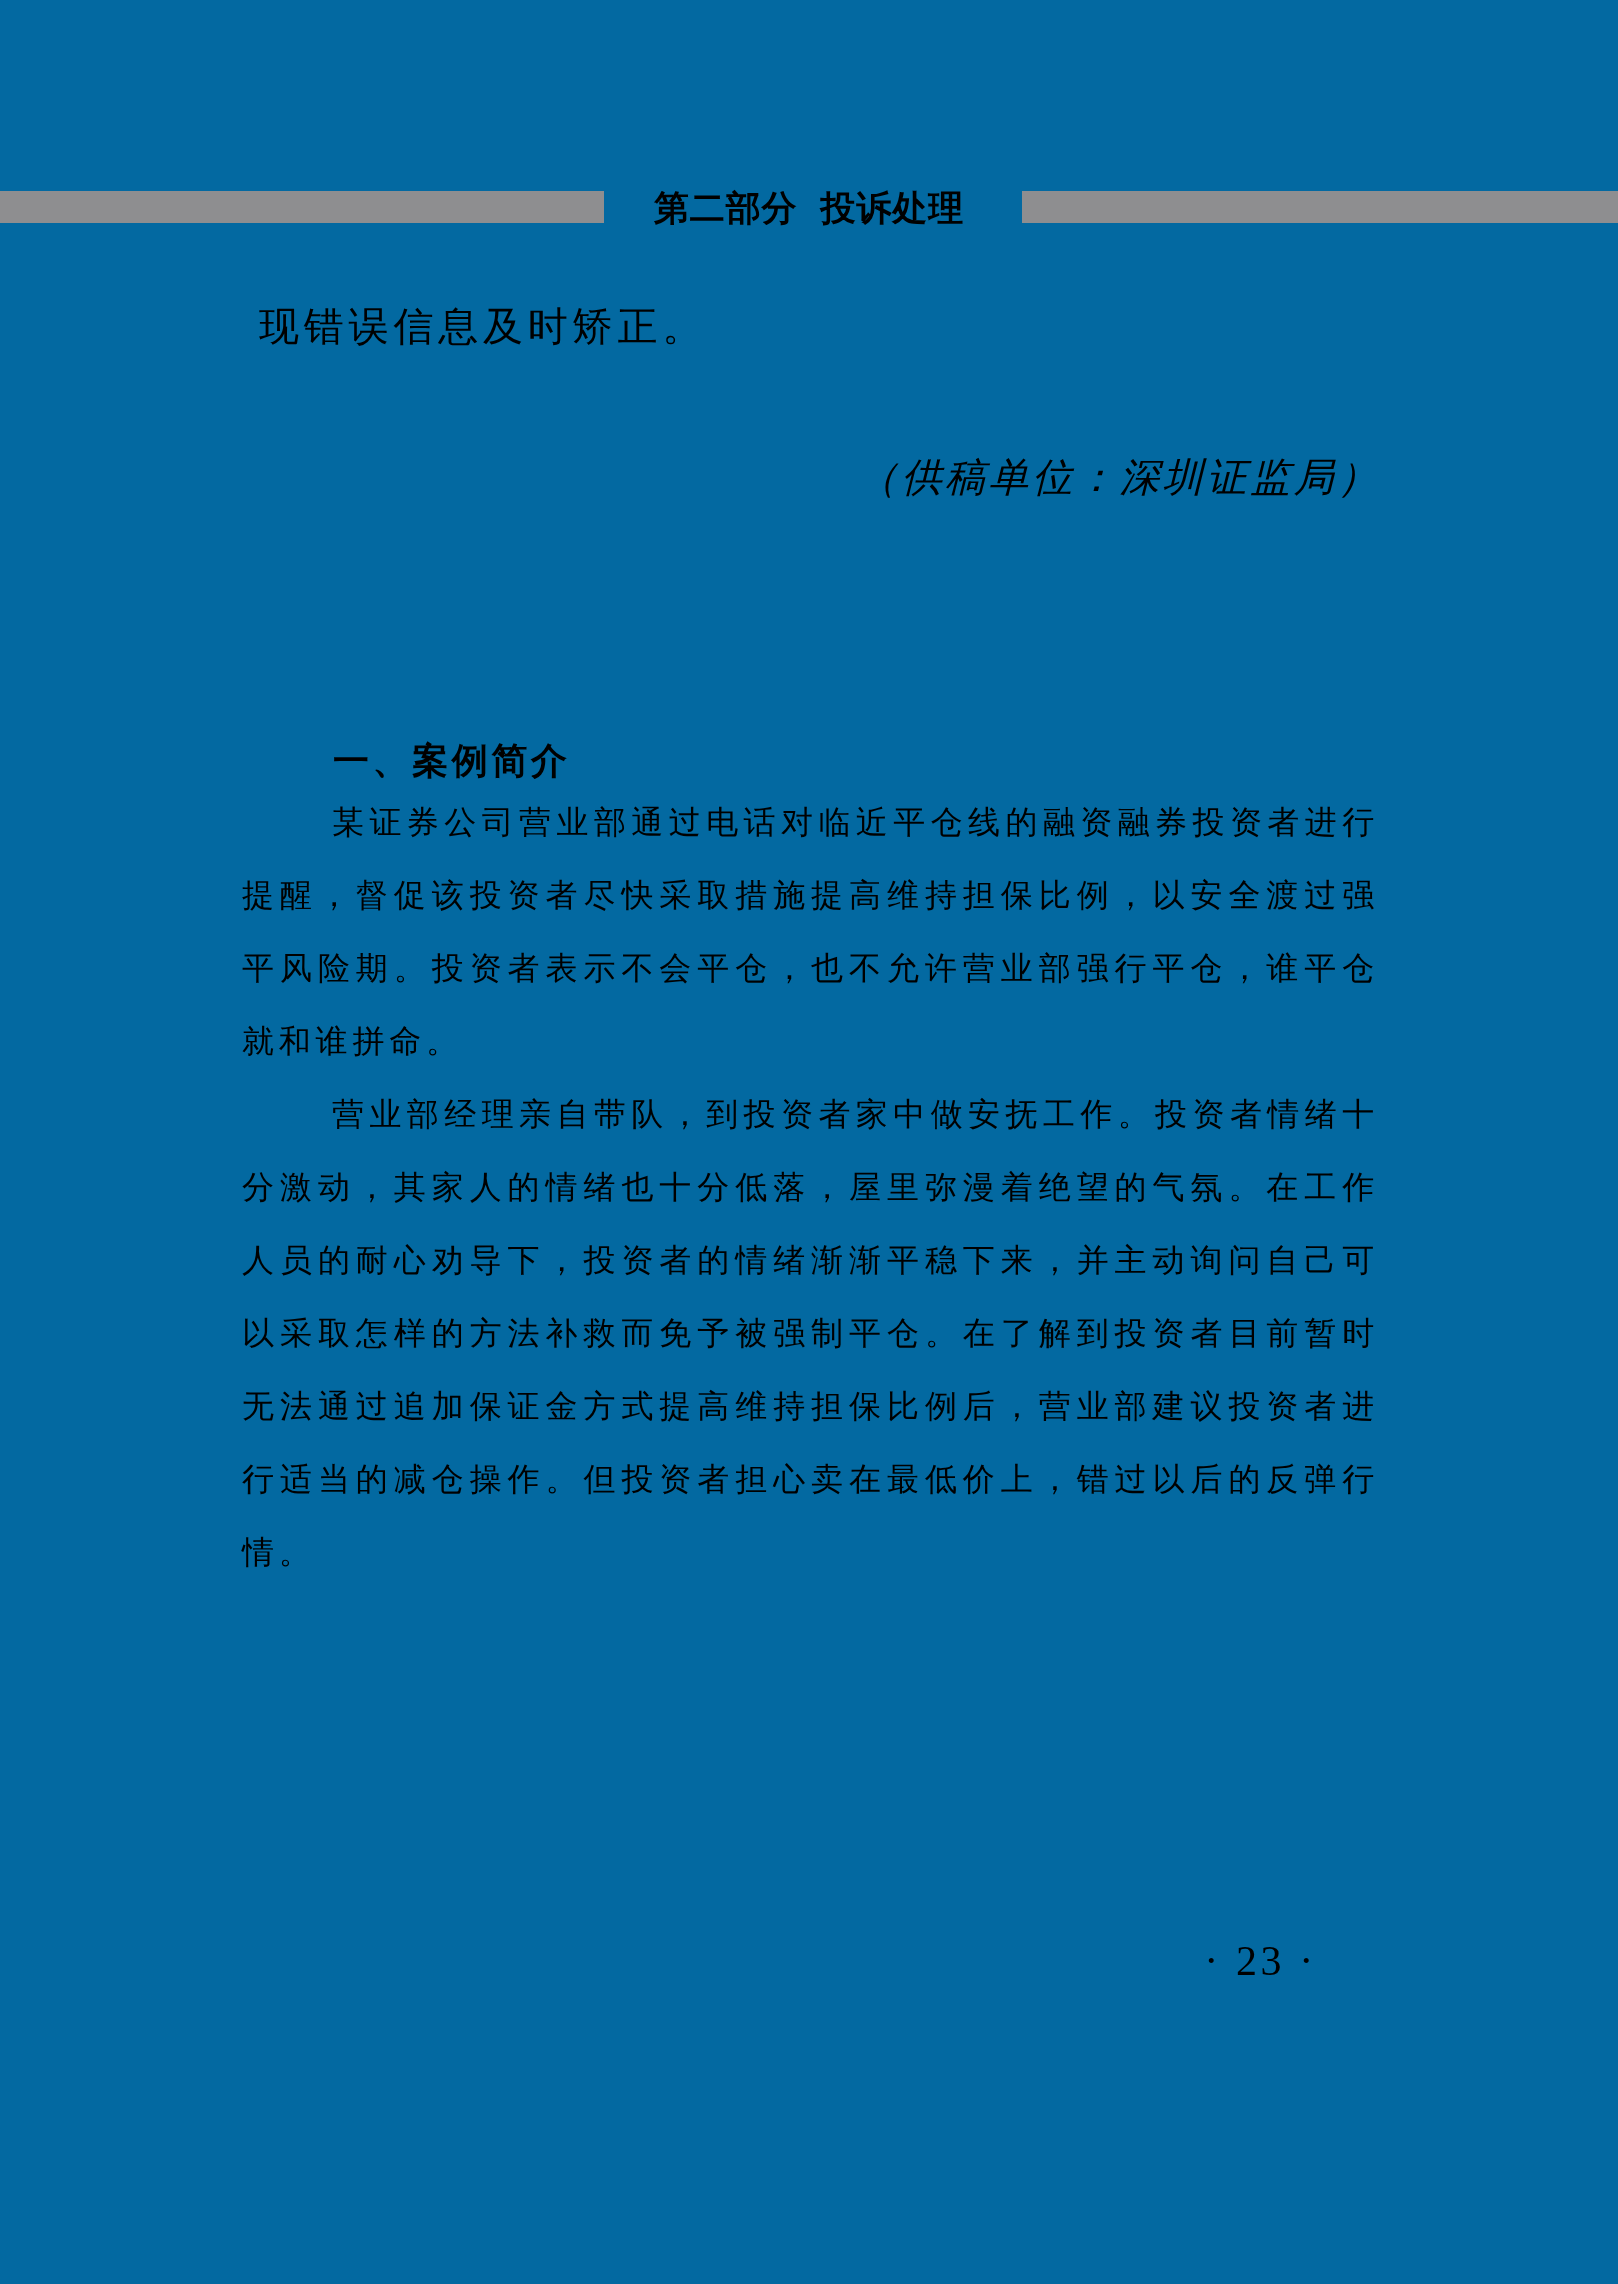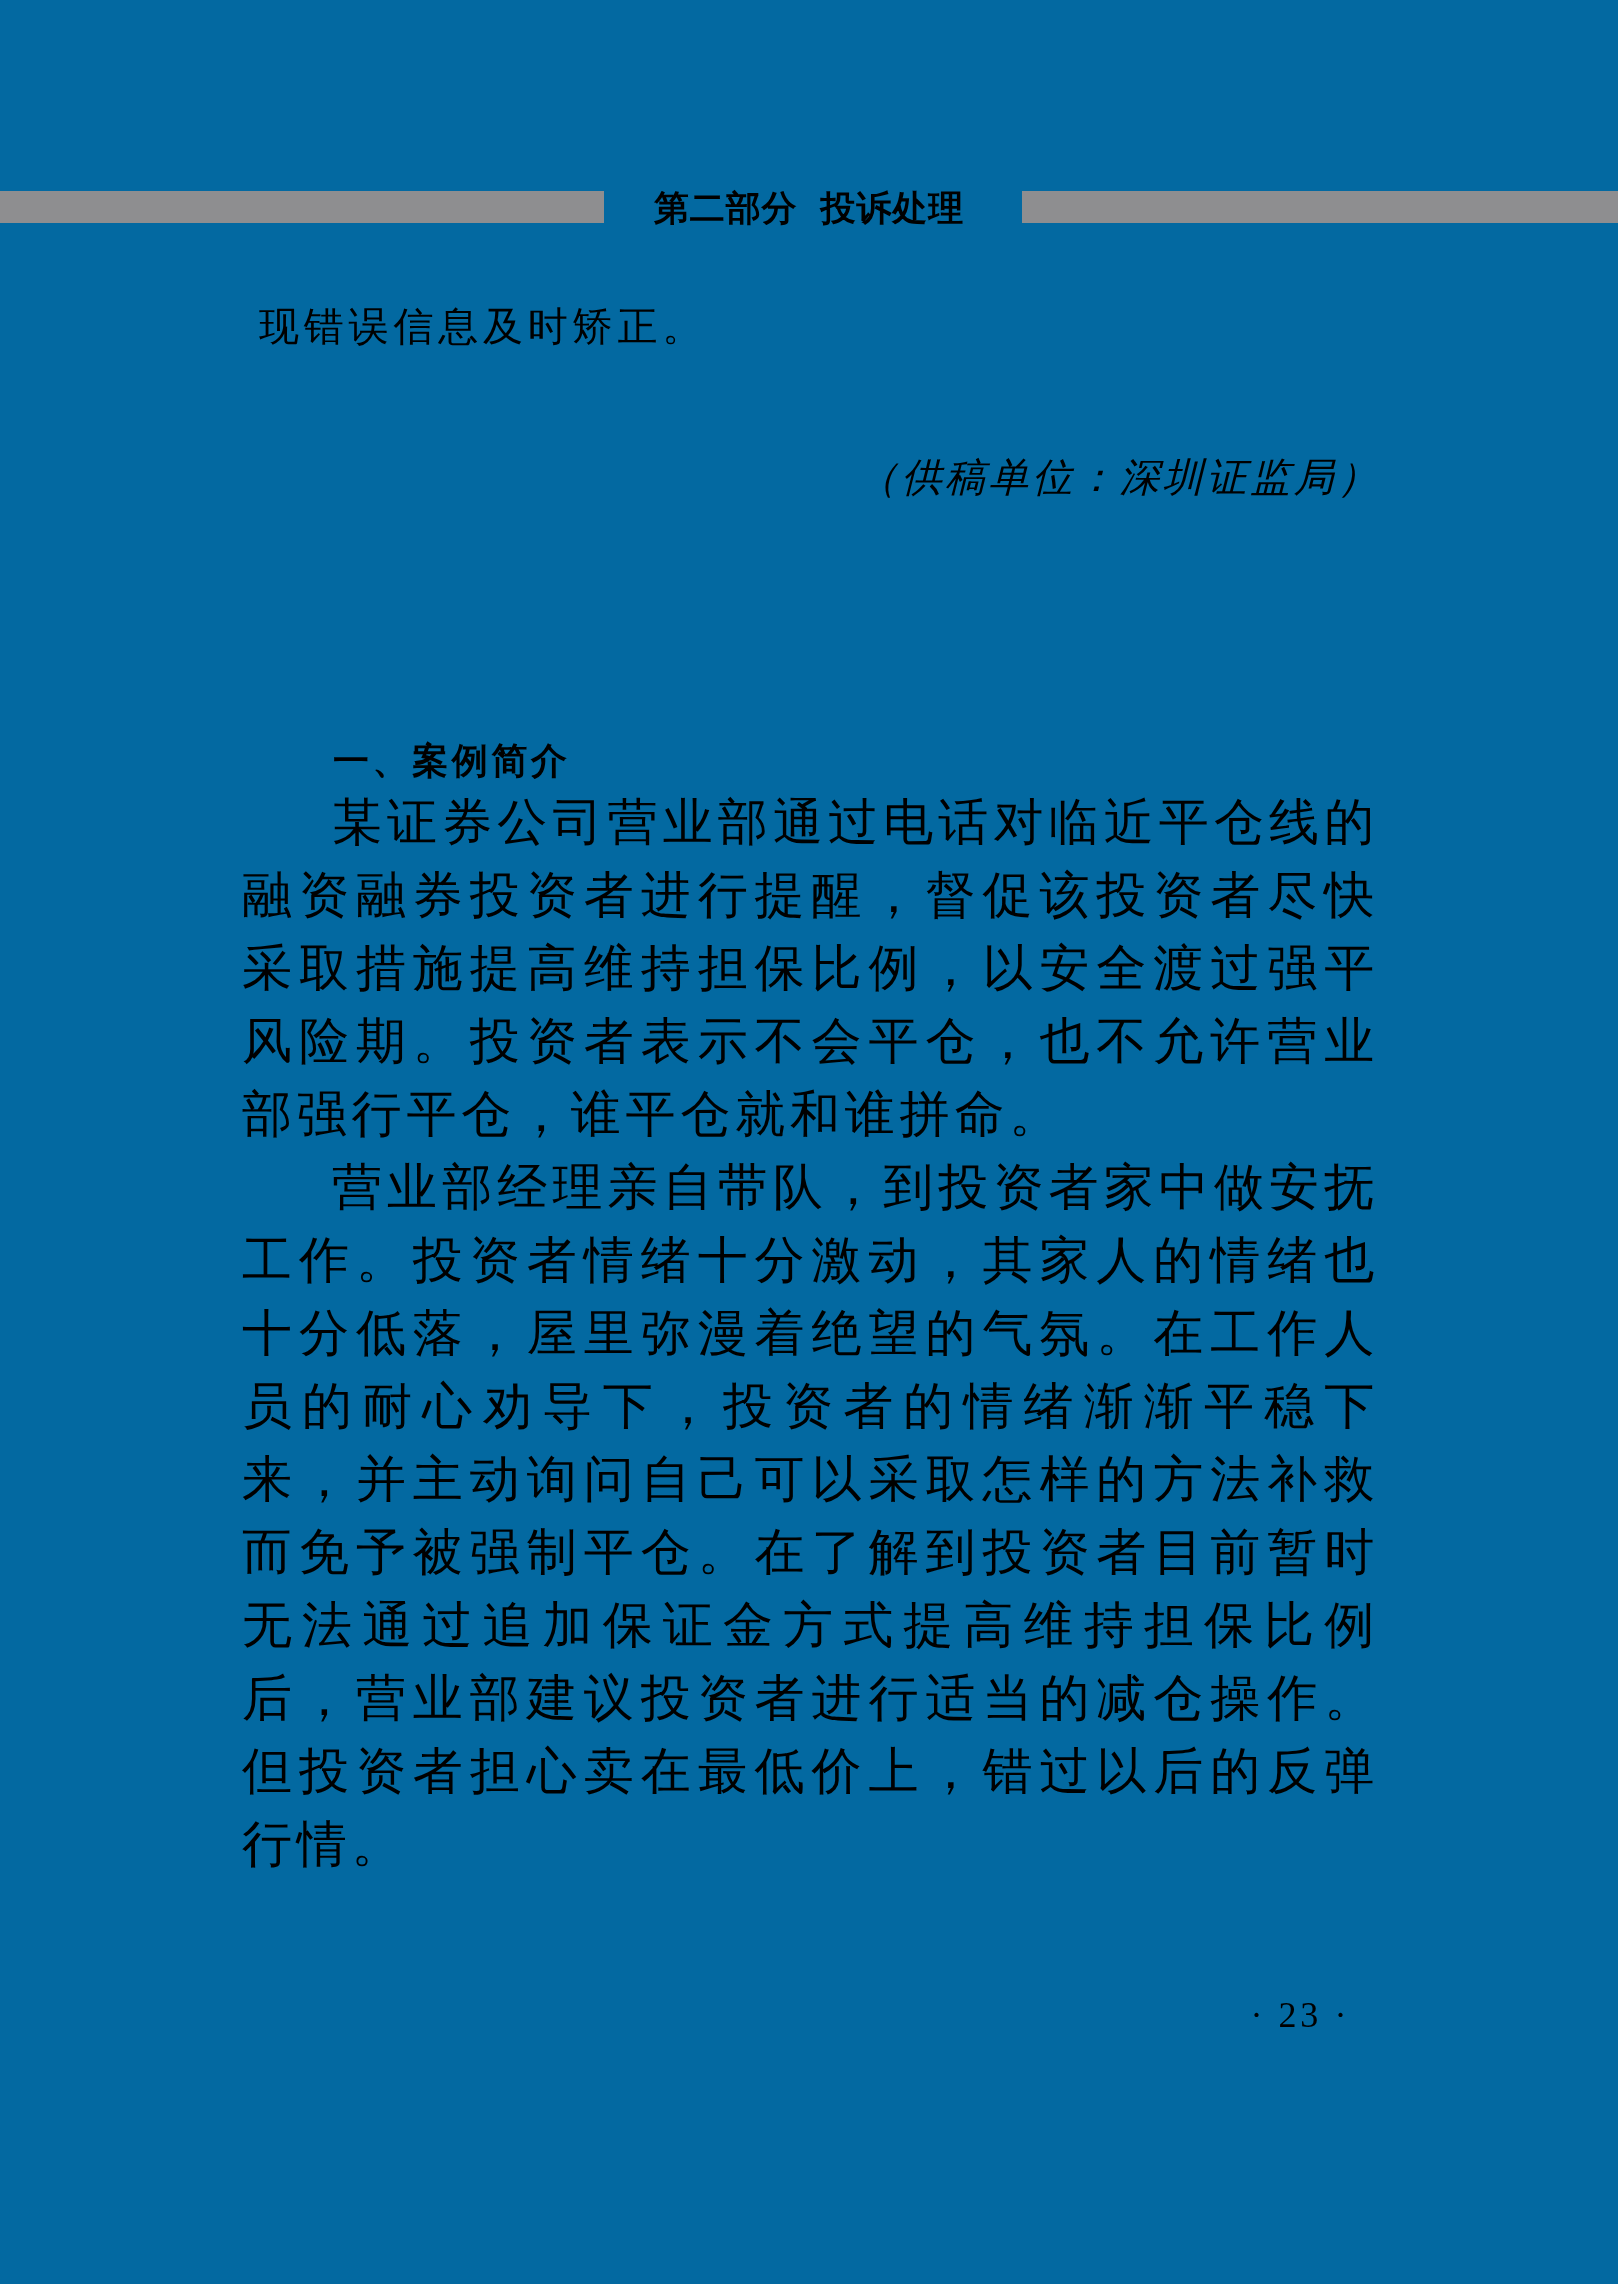--- a/index.html
+++ b/index.html
@@ -80,40 +80,40 @@
     line-height: 48px;
     letter-spacing: 3.6px;
     white-space: nowrap;
   }
   
   .body-text {
     position: absolute;
     left: 242px;
     top: 786px;
     width: 1137px;
-    font-size: 50px;
+    font-size: 32px;
     line-height: 73px;
     letter-spacing: 4.8px;
     text-align: justify;
     text-justify: inter-character;
     font-family: Liberation Serif, serif;
   }
   .body-text p {
     margin: 0;
     padding: 0;
     text-indent: 90px;
   }
   
   .page-number {
     position: absolute;
     left: 1171px;
-    top: 1994px;
+    top: 1940px;
     width: 179px;
-    text-align: right;
-    font-size: 36px;
+    text-align: center;
+    font-size: 42px;
     line-height: 43px;
     letter-spacing: 3.6px;
     white-space: nowrap;
   }
 </style>
 </head>
 <body>
 
 <div class="page">
 

